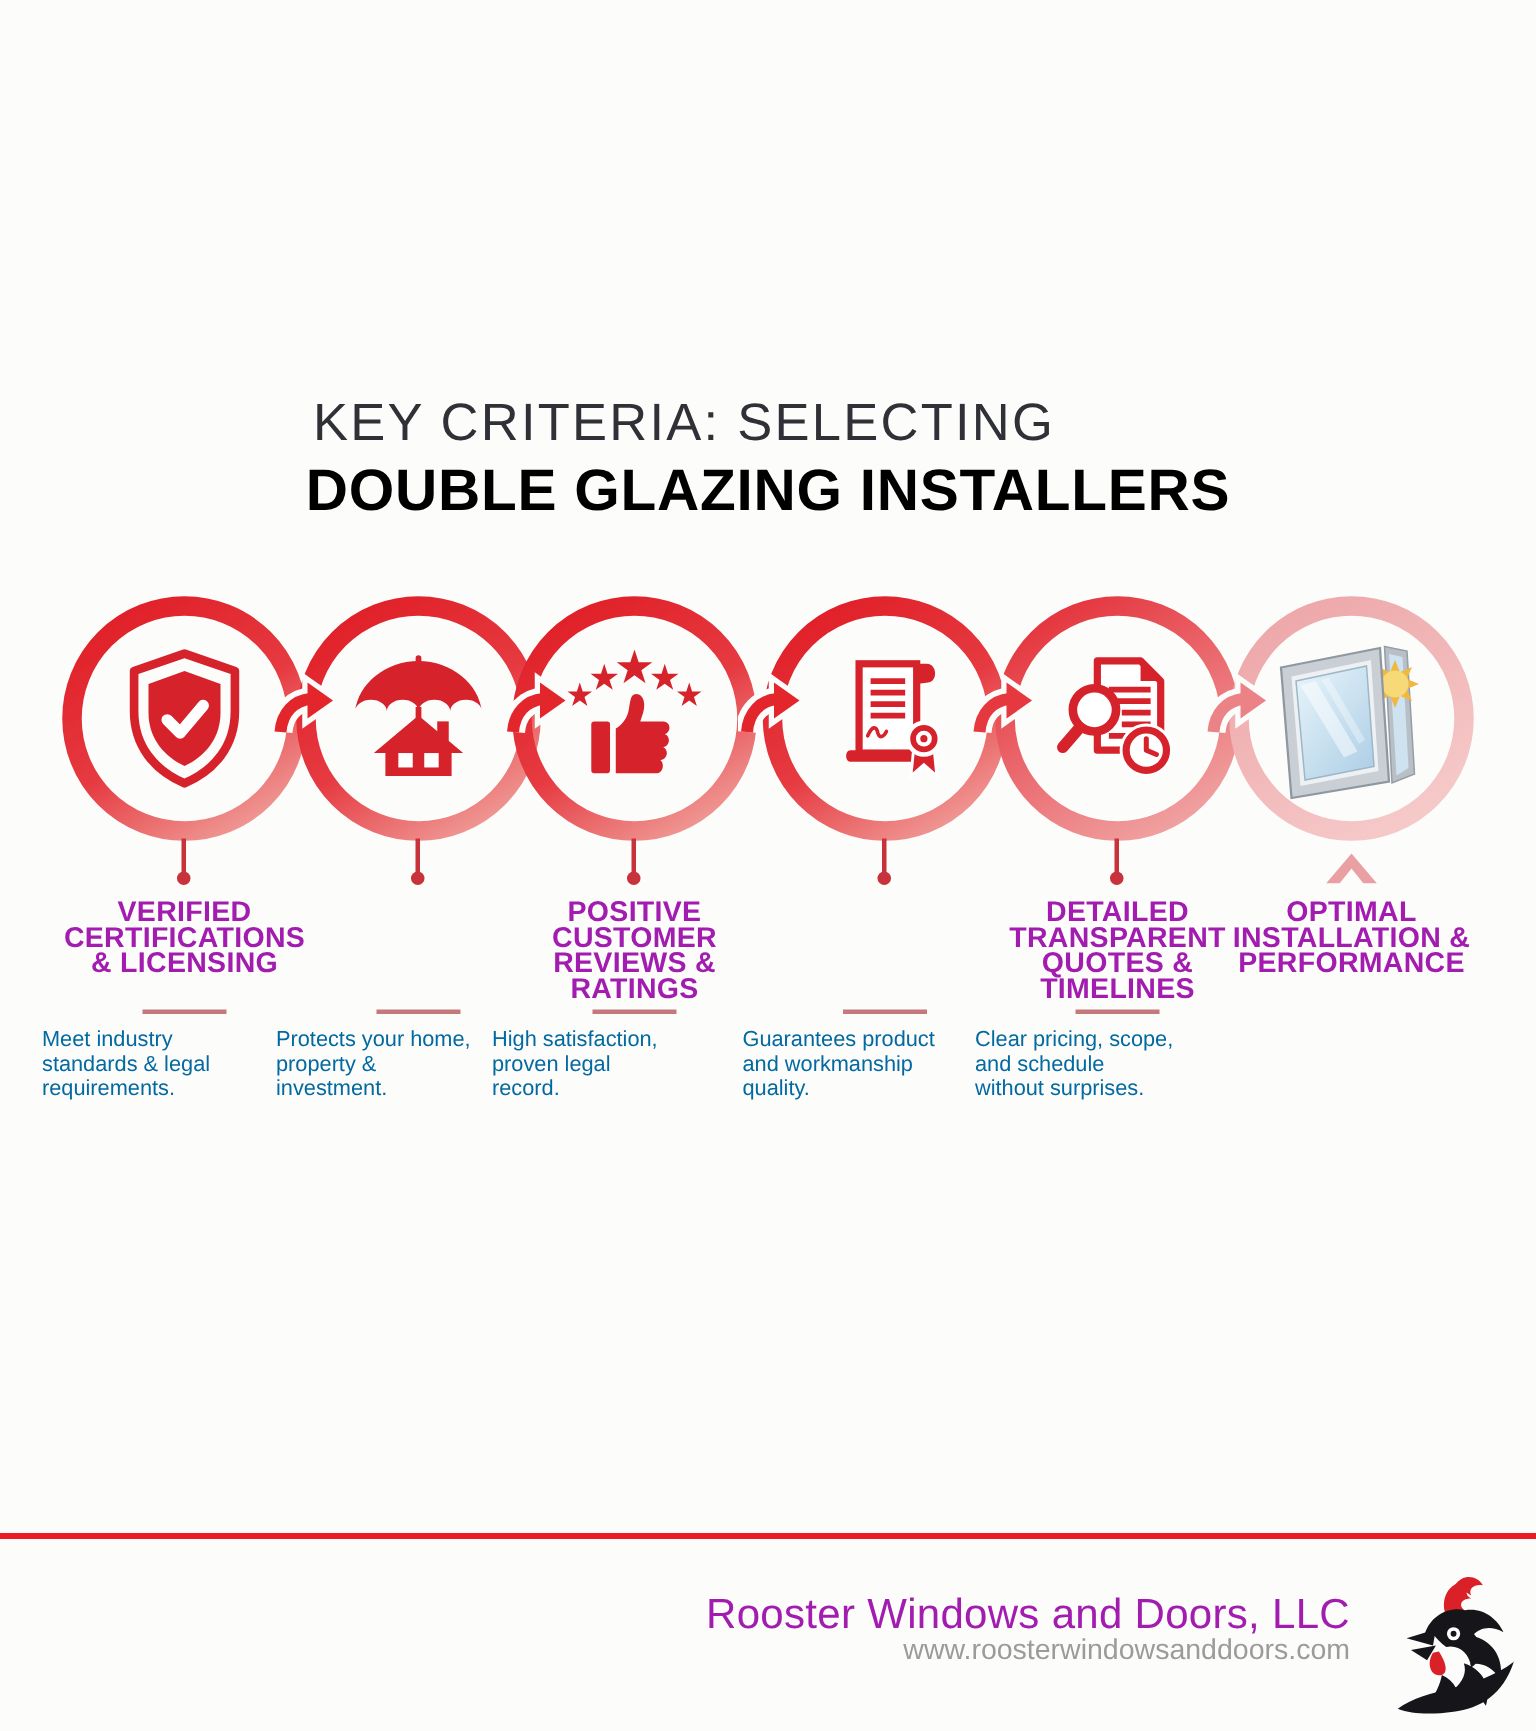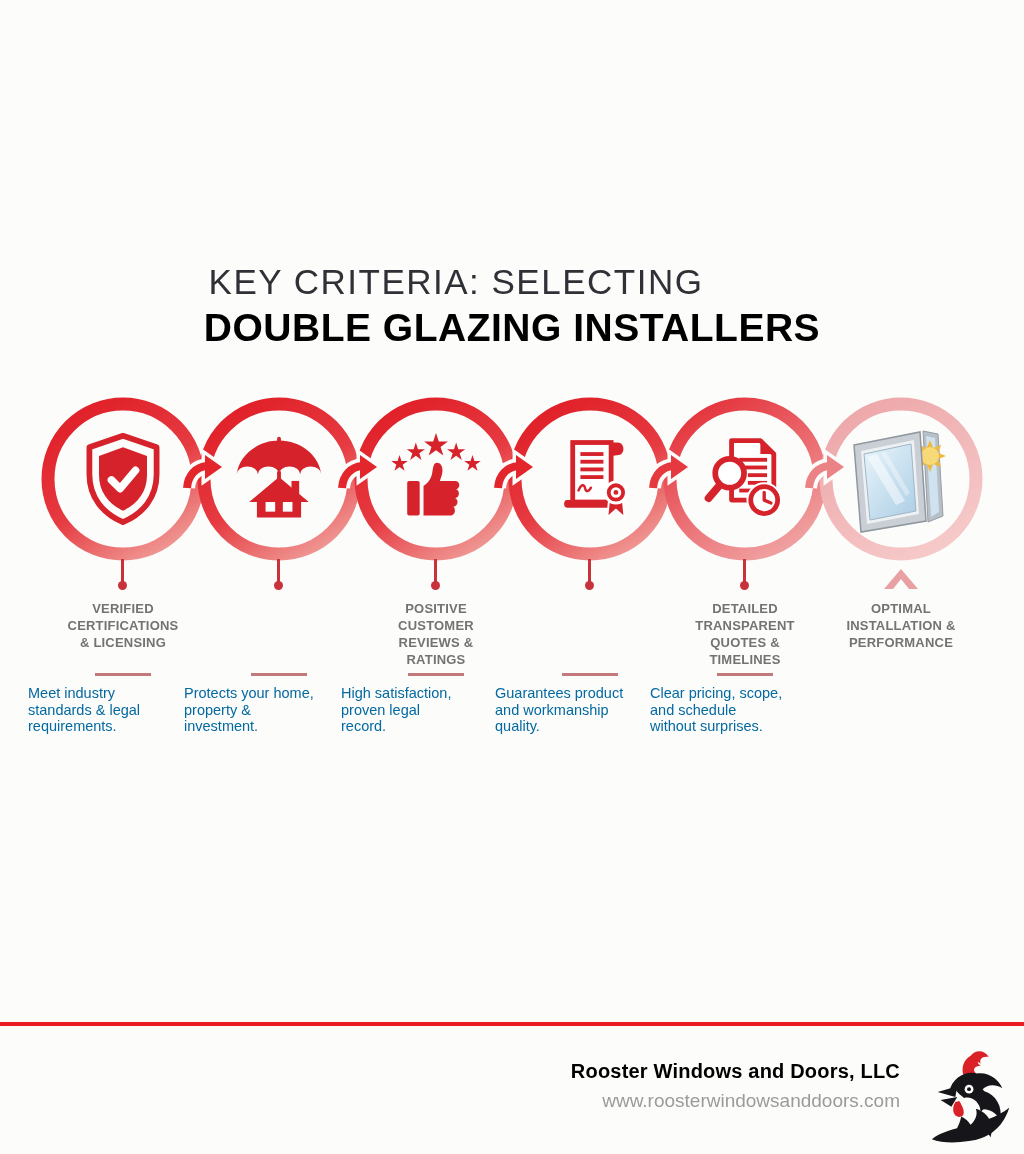--- a/index.html
+++ b/index.html
@@ -22,35 +22,35 @@
   .steps-row{position:absolute;top:397px;left:0;width:1024px;height:360px;}
   .step{position:absolute;top:0;width:190px;height:345px;}
   .step .ring{position:absolute;left:13px;top:0;}
   .step .icon{position:absolute;left:47px;top:34px;}
   .step .icon-window{position:absolute;left:40px;top:26px;}
   .connector-line{position:absolute;left:93px;top:162px;width:3px;height:24px;background:#c8323a;}
   .connector-dot{position:absolute;left:90px;top:184px;width:9px;height:9px;border-radius:50%;background:#c8323a;}
   .chevron-up{position:absolute;left:77px;top:172px;}
   .step-title{
     position:absolute;top:203px;left:0;width:190px;text-align:center;
-    font-size:13px;line-height:17px;font-weight:700;color:#737373;
+    font-size:19px;line-height:17px;font-weight:700;color:#a21caf;
     letter-spacing:0.2px;white-space:pre-line;
   }
   .step-divider{position:absolute;top:276px;left:67px;width:56px;height:3px;background:#c4797c;}
   .step-desc{
     position:absolute;top:288px;left:0;width:190px;text-align:left;
     font-size:14.5px;line-height:16.5px;font-weight:400;color:#0369a1;
     white-space:pre-line;
   }
   .flow-arrow{position:absolute;top:448px;z-index:5;}
   
   .footer-rule{position:absolute;top:1022px;left:0;width:1024px;height:4px;background:#ec1c24;}
   .company-name{
     position:absolute;top:1060px;right:124px;
-    font-size:20px;font-weight:700;color:#000000;letter-spacing:0.2px;
+    font-size:28px;font-weight:400;color:#a21caf;letter-spacing:0.2px;
   }
   .website-url{
     position:absolute;top:1090px;right:124px;
     font-size:19px;font-weight:400;color:#9b9b9b;text-align:right;
   }
   .rooster-logo{position:absolute;left:922px;top:1048px;}
 </style>
 </head>
 <body>
 
@@ -119,21 +119,21 @@
         <rect x="54" y="74" width="10" height="10" fill="#ffffff"></rect>
       </svg>
       <div class="connector-line"></div>
       <div class="connector-dot"></div>
       <div class="step-divider"></div>
       <div class="step-desc">Protects your home,
 property &amp;
 investment.</div>
     </div>
 
-    <div class="step" style="left:341px">
+    <div class="step" style="left:328px">
       <svg class="ring" width="164" height="164">
         <circle cx="82" cy="82" r="75" fill="none" stroke="url(#g-ring-a)" stroke-width="13"></circle>
       </svg>
       <svg class="icon" width="96" height="96" viewBox="0 0 100 100">
         <g fill="#d6232b">
           <path transform="translate(50 15) scale(13)" d="M0 -1 L0.225 -0.31 L0.95 -0.31 L0.365 0.12 L0.59 0.81 L0 0.38 L-0.59 0.81 L-0.365 0.12 L-0.95 -0.31 L-0.225 -0.31 Z"></path>
           <path transform="translate(29 22) scale(10)" d="M0 -1 L0.225 -0.31 L0.95 -0.31 L0.365 0.12 L0.59 0.81 L0 0.38 L-0.59 0.81 L-0.365 0.12 L-0.95 -0.31 L-0.225 -0.31 Z"></path>
           <path transform="translate(71 22) scale(10)" d="M0 -1 L0.225 -0.31 L0.95 -0.31 L0.365 0.12 L0.59 0.81 L0 0.38 L-0.59 0.81 L-0.365 0.12 L-0.95 -0.31 L-0.225 -0.31 Z"></path>
           <path transform="translate(12 34) scale(9)" d="M0 -1 L0.225 -0.31 L0.95 -0.31 L0.365 0.12 L0.59 0.81 L0 0.38 L-0.59 0.81 L-0.365 0.12 L-0.95 -0.31 L-0.225 -0.31 Z"></path>
           <path transform="translate(88 34) scale(9)" d="M0 -1 L0.225 -0.31 L0.95 -0.31 L0.365 0.12 L0.59 0.81 L0 0.38 L-0.59 0.81 L-0.365 0.12 L-0.95 -0.31 L-0.225 -0.31 Z"></path>

